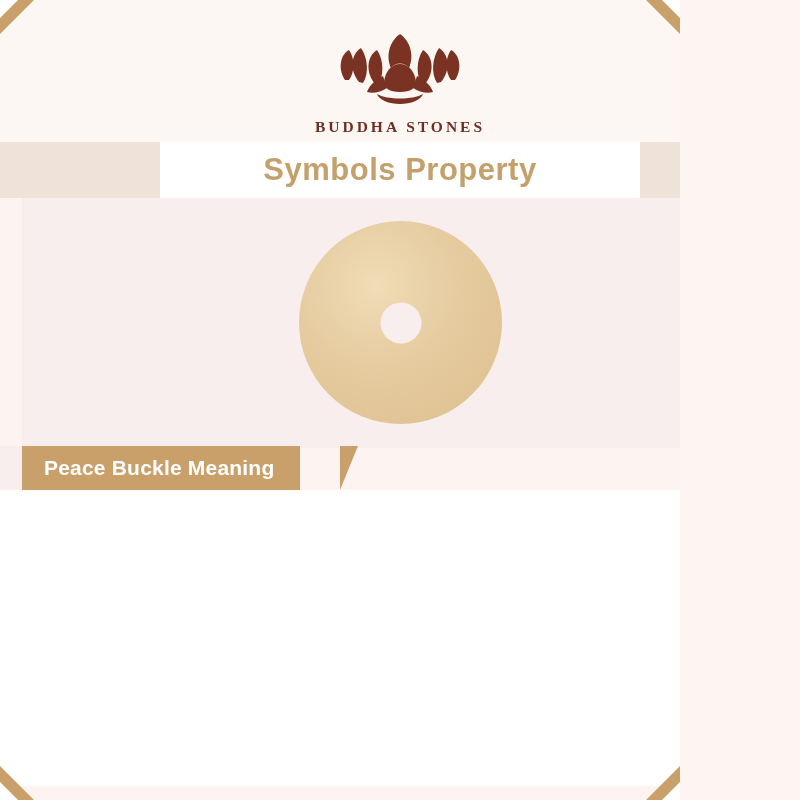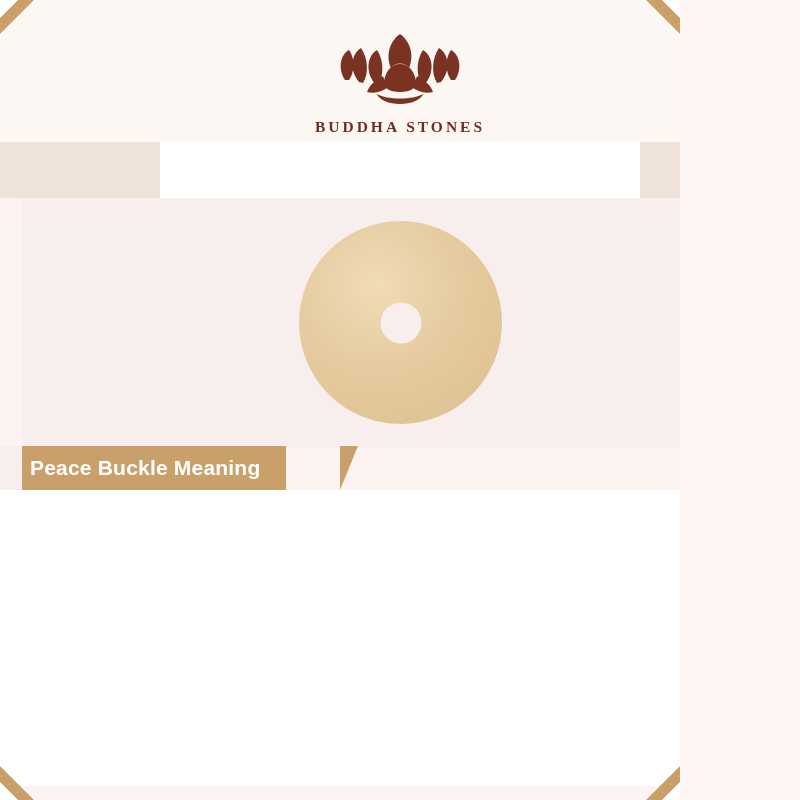--- a/index.html
+++ b/index.html
@@ -189,21 +189,21 @@
     top: 101.5px;
   }
 
   
   .ribbon {
     position: absolute;
     top: 446px;
     left: 22px;
     height: 44px;
     background: #c9a06a;
-    padding: 0 26px 0 8px;
+    padding: 0 26px 0 22px;
     display: flex;
     align-items: center;
   }
   .ribbon-text {
     font-size: 21px;
     color: #ffffff;
     font-weight: bold;
     letter-spacing: 0.2px;
   }
   .ribbon-notch {
@@ -268,20 +268,21 @@
         <path d="M58 58 C50 62 44 68 42 74 C48 76 56 74 62 70 Z"></path>
         <path d="M92 58 C100 62 106 68 108 74 C102 76 94 74 88 70 Z"></path>
         <path d="M52 76 C62 82 88 82 98 76 C96 82 86 86 75 86 C64 86 54 82 52 76 Z"></path>
       </g>
     </svg>
     <div class="logo-text">BUDDHA STONES</div>
   </div>
 
   <div class="title-band"></div>
   <div class="title-white"></div>
+  <div class="title-text">Symbols Property</div>
 
   <div class="disc-panel"></div>
   <div class="disc-panel-strip"></div>
   <div class="disc">
     <div class="disc-hole"></div>
   </div>
 
   <div class="ribbon-band-left"></div>
   <div class="ribbon">
     <span class="ribbon-text">Peace Buckle Meaning</span>

